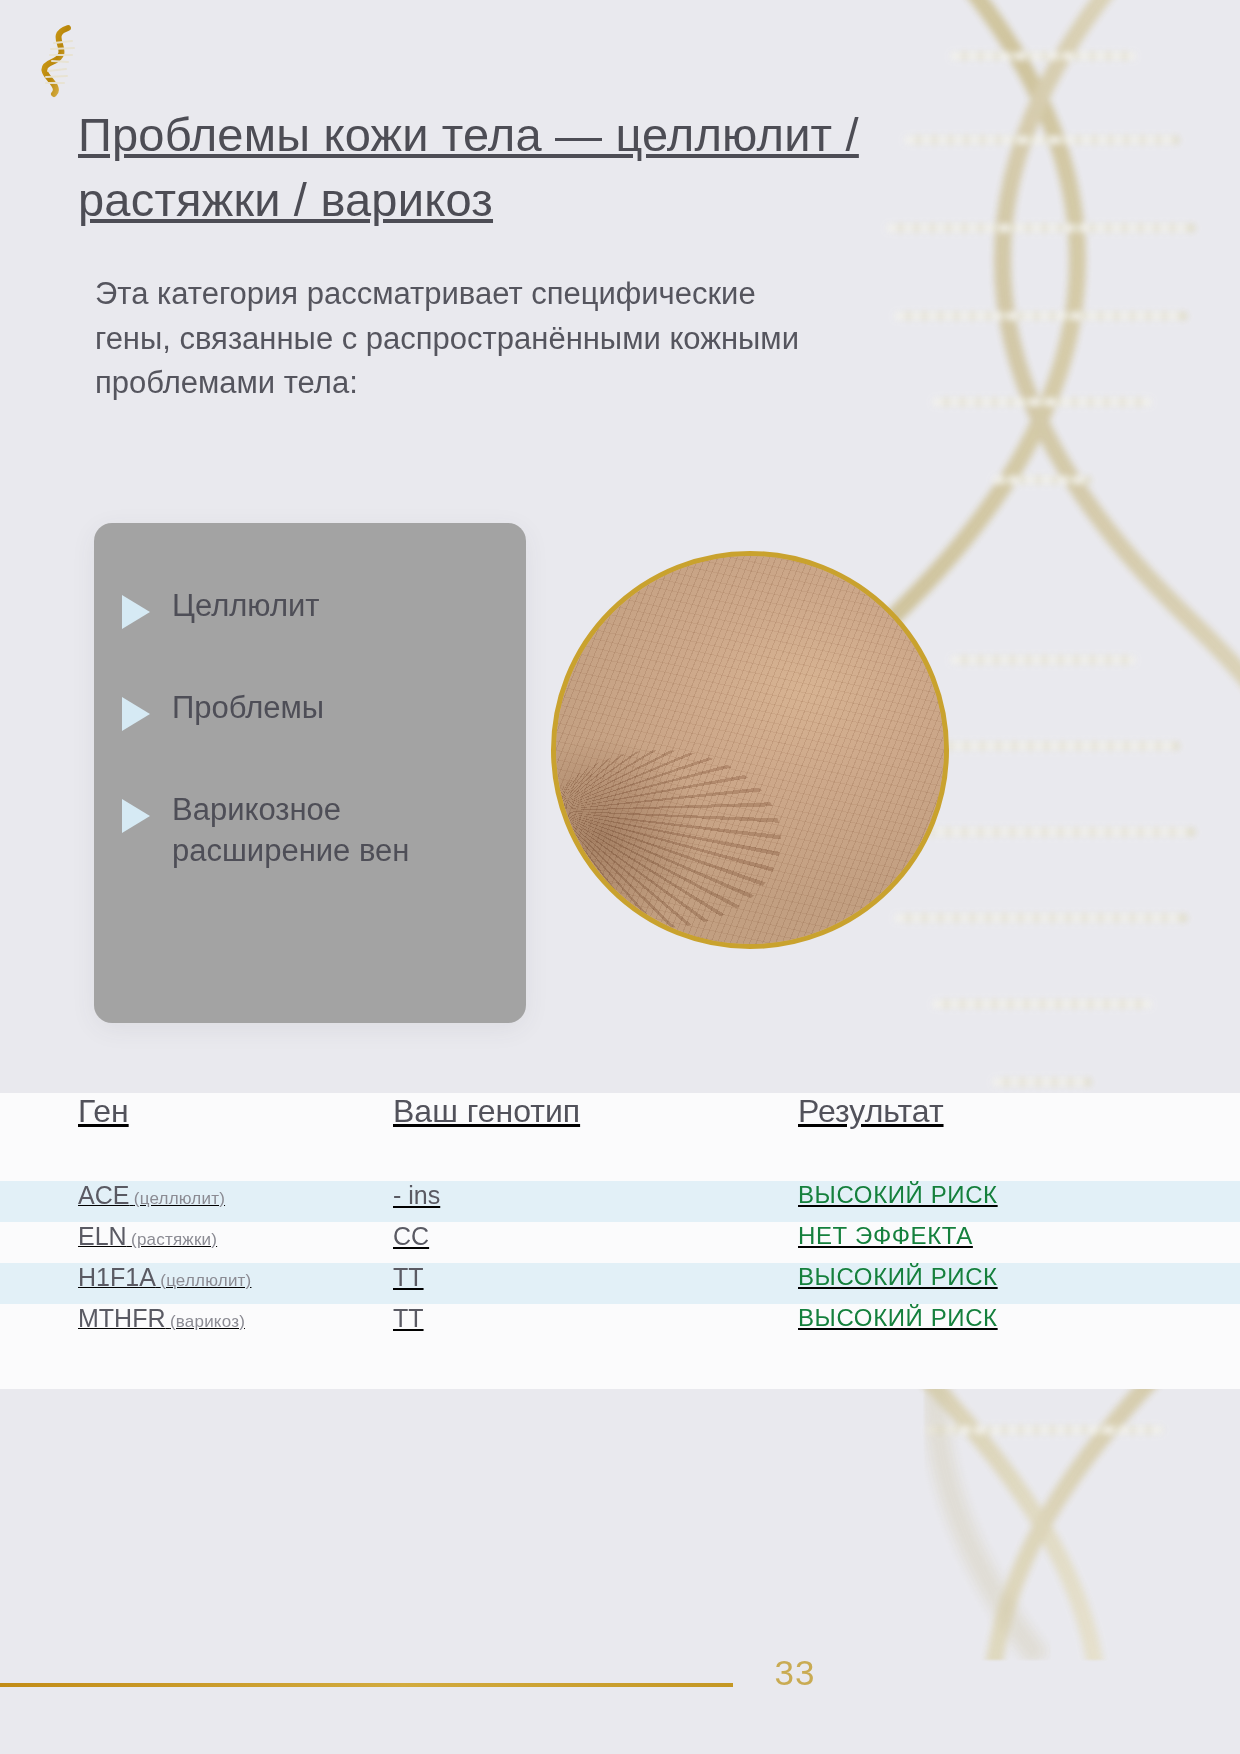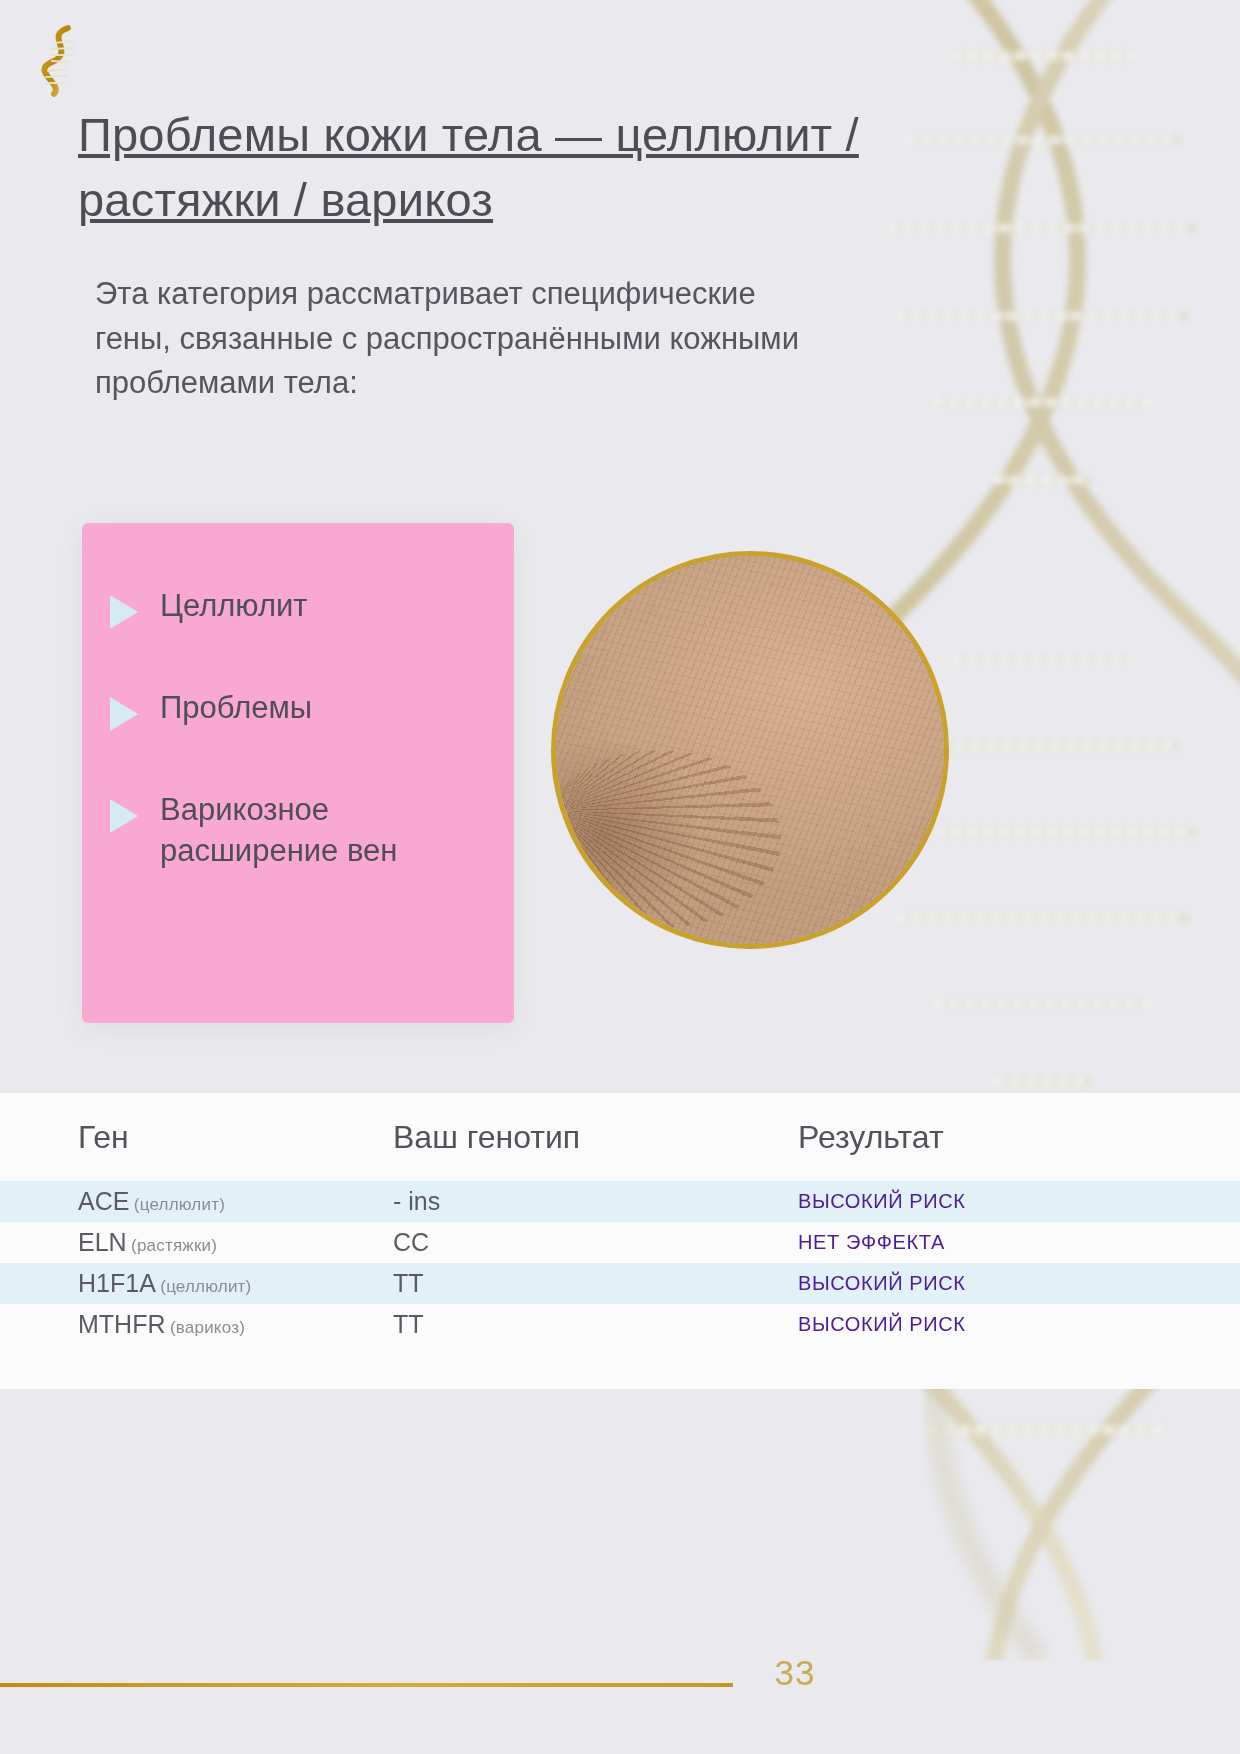--- a/index.html
+++ b/index.html
@@ -62,26 +62,26 @@
     width: 730px;
     font-size: 31px;
     line-height: 1.44;
     font-weight: 300;
     color: #55555e;
   }
 
   
   .card {
     position: absolute;
-    left: 82px;
+    left: 94px;
     top: 523px;
     width: 432px;
     height: 500px;
-    background: #f9a8d4;
-    border-radius: 6px;
+    background: #a3a3a3;
+    border-radius: 18px;
     box-shadow: 0 6px 26px rgba(70,70,90,.07);
     padding: 62px 32px 30px 28px;
   }
 
   .bullet {
     display: flex;
     align-items: flex-start;
     margin-bottom: 58px;
   }
   .bullet:last-child { margin-bottom: 0; }
@@ -146,22 +146,22 @@
   
   .table {
     position: absolute;
     left: 0;
     top: 1093px;
     width: 1240px;
     background: #fbfbfc;
   }
   .trow {
     display: flex;
-    align-items: center;
     padding: 0 78px;
+    text-decoration: underline;
   }
   .thead { height: 88px; background: #fbfbfc; }
   .tbody-row { height: 41px; }
   .tbody-row.alt { background: #e2f0f7; }
   .tfoot-pad { height: 44px; background: #fbfbfc; }
 
   .c-gene   { flex: 0 0 315px; }
   .c-geno   { flex: 0 0 405px; }
   .c-res    { flex: 1 1 auto; }
 
@@ -181,24 +181,24 @@
     font-weight: 300;
     color: #8b8b93;
     letter-spacing: .2px;
   }
   .geno-val {
     font-size: 25px;
     font-weight: 300;
     color: #5a5a63;
   }
   .res-val {
-    font-size: 20px;
+    font-size: 24px;
     font-weight: 300;
     letter-spacing: .6px;
-    color: #4c1d95;
+    color: #15803d;
   }
 
   
   .foot-line {
     position: absolute;
     left: 0;
     top: 1683px;
     width: 733px;
     height: 4px;
     background: linear-gradient(90deg, #c28c16 0%, #d2ab3e 55%, #c49723 100%);

